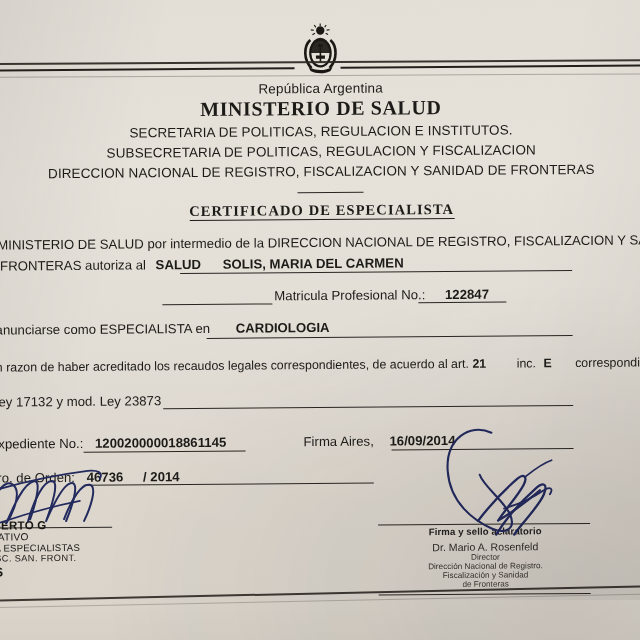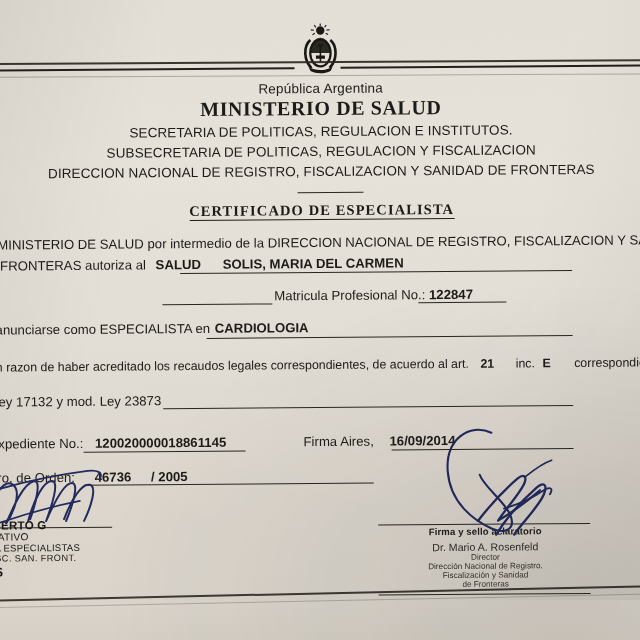--- a/index.html
+++ b/index.html
@@ -185,35 +185,35 @@
 
     <div class="bline" id="line2">
       <span>DE FRONTERAS autoriza al</span>
       <span class="bold" style="margin-left:6px">SALUD</span>
       <span class="bold" style="margin-left:18px">SOLIS, MARIA DEL CARMEN</span>
     </div>
     <div class="uline" id="u-name"></div>
 
     <div class="bline" id="line3">
       <span>Matricula Profesional No.:</span>
-      <span class="bold" style="">122847</span>
+      <span class="bold" style="margin-left:16px">122847</span>
     </div>
     <div class="uline" id="u-mat"></div>
     <div class="uline" id="u-mat2"></div>
 
     <div class="bline" id="line4">
       <span>a anunciarse como ESPECIALISTA en</span>
-      <span class="bold" style="margin-left:1px">CARDIOLOGIA</span>
+      <span class="bold" style="margin-left:22px">CARDIOLOGIA</span>
     </div>
     <div class="uline" id="u-esp"></div>
 
     <div class="bline" id="line5">
       <span>en razon de haber acreditado los recaudos legales correspondientes, de acuerdo al art.</span>
-      <span class="bold" style="margin-left:8px">21</span>
-      <span style="margin-left:18px">inc.</span>
+      <span class="bold" style="">21</span>
+      <span style="margin-left:27px">inc.</span>
       <span class="bold" style="margin-left:4px">E</span>
       <span style="margin-left:20px">correspondiente a</span>
     </div>
 
     <div class="bline" id="line6">Ley 17132 y mod. Ley 23873</div>
     <div class="uline" id="u-ley"></div>
 
     <div class="bline" id="line7">
       <span>Expediente No.:</span>
       <span class="bold" style="margin-left:8px">120020000018861145</span>
@@ -221,22 +221,22 @@
     <div class="uline" id="u-exp"></div>
 
     <div class="bline" id="line8">
       <span>Firma Aires,</span>
       <span class="bold" style="margin-left:12px">16/09/2014</span>
     </div>
     <div class="uline" id="u-ba"></div>
 
     <div class="bline" id="line9">
       <span>Nro. de Orden:</span>
-      <span class="bold" style="margin-left:16px">46736</span>
-      <span class="bold" style="margin-left:16px">/ 2005</span>
+      <span class="bold" style="margin-left:8px">46736</span>
+      <span class="bold" style="margin-left:16px">/ 2014</span>
     </div>
     <div class="uline" id="u-orden"></div>
 
     <div class="uline" id="u-firma"></div>
     <div class="uline" id="u-sello"></div>
     <div class="uline" id="u-left"></div>
 
     <div id="sig-block">
       <div id="sig-caption">Firma y sello aclaratorio</div>
       <div id="sig-name">Dr. Mario A. Rosenfeld</div>

